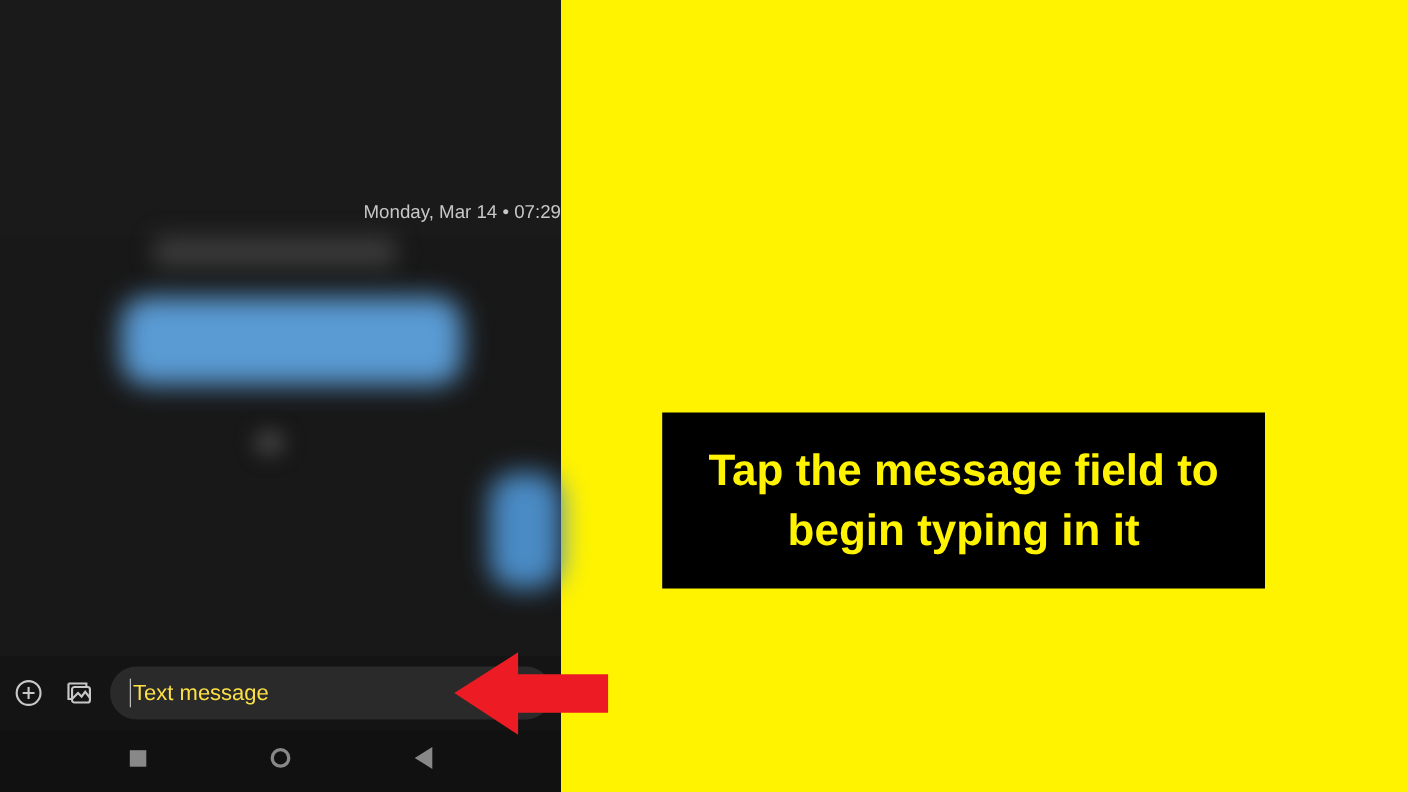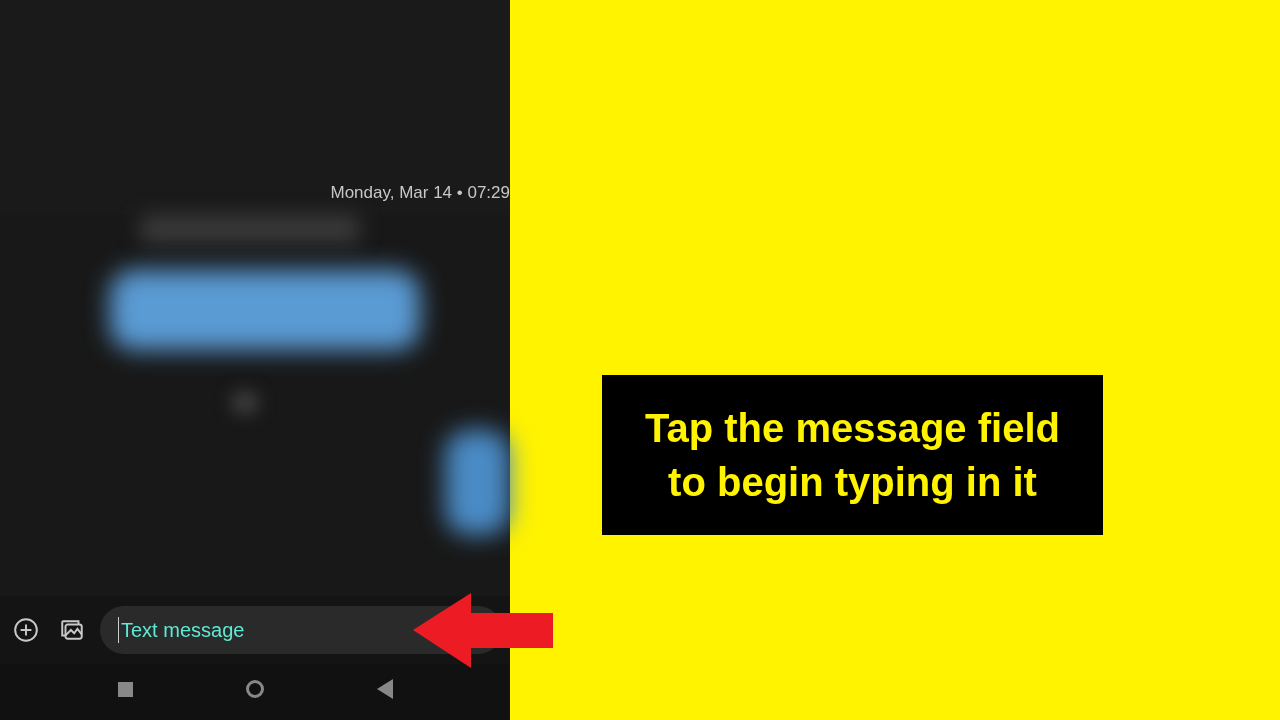--- a/index.html
+++ b/index.html
@@ -97,21 +97,21 @@
       padding: 0 18px;
       position: relative;
     }
     .caret {
       width: 1px;
       height: 26px;
       background: #ccc;
       margin-right: 2px;
     }
     .placeholder {
-      color: #5eead4;
+      color: #fde047;
       font-size: 20px;
     }
     .nav-bar {
       display: flex;
       justify-content: space-around;
       align-items: center;
       padding: 12px 60px 18px;
       background: #111;
     }
     .nav-btn {
@@ -135,21 +135,21 @@
       left: 413px;
       top: 588px;
       width: 140px;
       height: 85px;
       z-index: 5;
     }
     .callout-box {
       position: absolute;
       left: 602px;
       top: 375px;
-      width: 501px;
+      width: 548px;
       background: #000;
       padding: 26px 28px;
       z-index: 4;
     }
     .callout-text {
       color: #fff300;
       font-size: 40px;
       font-weight: bold;
       text-align: center;
       line-height: 1.35;

